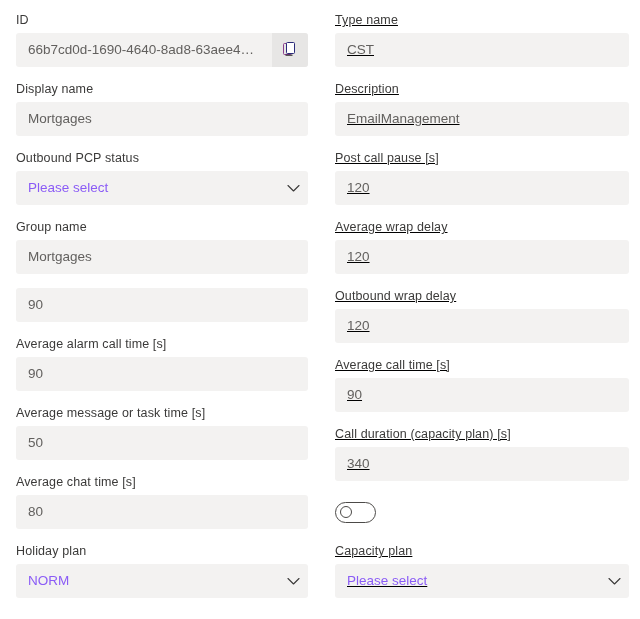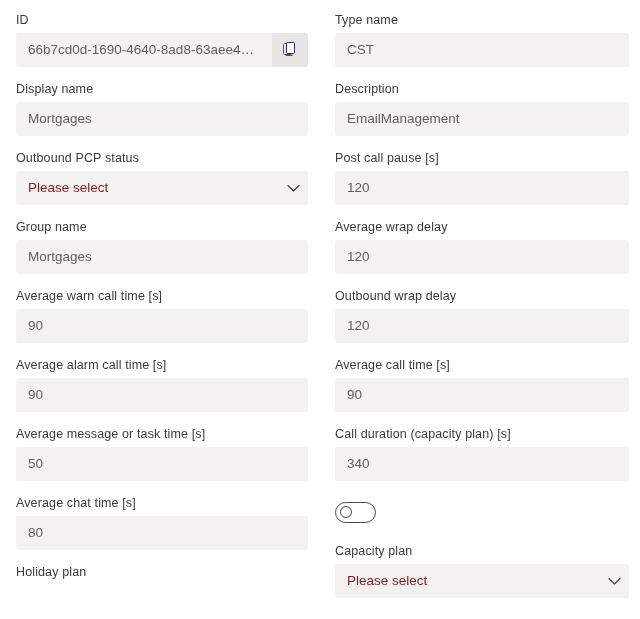--- a/index.html
+++ b/index.html
@@ -21,21 +21,21 @@
     display: flex;
     gap: 27px;
   }
 
   .column {
     width: 292px;
     flex: 0 0 292px;
     display: flex;
     flex-direction: column;
   }
-  .column.right { width: 294px; flex: 0 0 294px; }
+  .column.right { width: 294px; flex: 0 0 294px; text-decoration: underline; }
 
   .field-row {
     margin-bottom: 14px;
   }
 
   .field-label {
     display: block;
     font-size: 12.5px;
     line-height: 16px;
     color: #3b3a39;
@@ -77,21 +77,21 @@
     cursor: pointer;
     display: flex;
     align-items: center;
     justify-content: center;
     padding: 0;
   }
   .copy-icon { display: block; }
 
   
   .field-control.dropdown { cursor: pointer; }
-  .field-control.dropdown .field-value { color: #7f1d1d; }
+  .field-control.dropdown .field-value { color: #8b5cf6; }
   .chevron {
     flex: 0 0 auto;
     width: 30px;
     display: flex;
     align-items: center;
     justify-content: center;
     color: #3b3a39;
   }
 
   
@@ -166,21 +166,20 @@
     </div>
 
     <div class="field-row">
       <label class="field-label">Group name</label>
       <div class="field-control">
         <div class="field-value">Mortgages</div>
       </div>
     </div>
 
     <div class="field-row">
-      <label class="field-label">Average warn call time [s]</label>
       <div class="field-control">
         <div class="field-value">90</div>
       </div>
     </div>
 
     <div class="field-row">
       <label class="field-label">Average alarm call time [s]</label>
       <div class="field-control">
         <div class="field-value">90</div>
       </div>
@@ -195,20 +194,28 @@
 
     <div class="field-row">
       <label class="field-label">Average chat time [s]</label>
       <div class="field-control">
         <div class="field-value">80</div>
       </div>
     </div>
 
     <div class="field-row">
       <label class="field-label">Holiday plan</label>
+      <div class="field-control dropdown">
+        <div class="field-value">NORM</div>
+        <span class="chevron">
+          <svg width="13" height="9" viewBox="0 0 13 9" fill="none" xmlns="http://www.w3.org/2000/svg">
+            <path d="M1 1.5L6.5 7L12 1.5" stroke="currentColor" stroke-width="1.1" stroke-linecap="round" stroke-linejoin="round"></path>
+          </svg>
+        </span>
+      </div>
     </div>
 
   </div>
 
   <div class="column right">
 
     <div class="field-row">
       <label class="field-label">Type name</label>
       <div class="field-control">
         <div class="field-value">CST</div>

